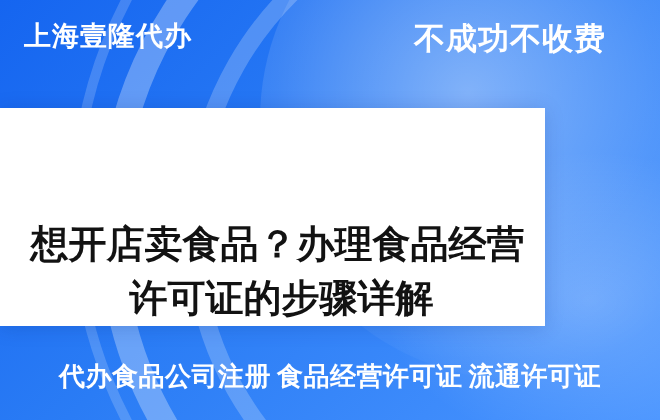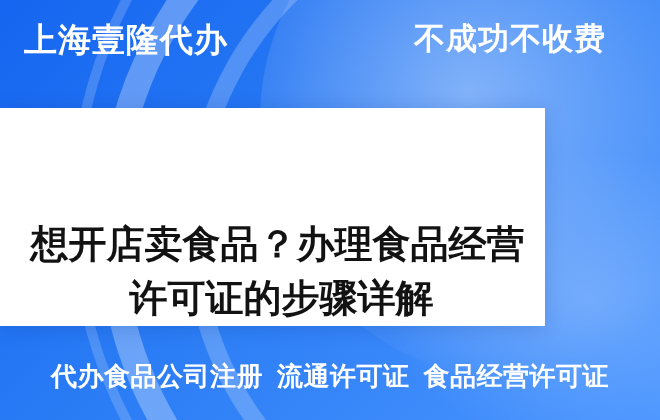--- a/index.html
+++ b/index.html
@@ -68,21 +68,21 @@
     width: 420px;
     height: 300px;
     border-radius: 50%;
     background: radial-gradient(ellipse at center, rgba(255,255,255,0.22) 0%, rgba(255,255,255,0.0) 70%);
   }
   
   .brand {
     position: absolute;
     left: 24px;
     top: 18px;
-    font-size: 33px;
+    font-size: 27px;
     font-weight: bold;
     color: #ffffff;
     letter-spacing: 1px;
     white-space: nowrap;
   }
   
   .slogan {
     position: absolute;
     left: 380px;
     top: 18px;
@@ -130,21 +130,21 @@
   
   .keywords {
     position: absolute;
     left: 0px;
     top: 350px;
     width: 660px;
     height: 52px;
     display: flex;
     align-items: center;
     justify-content: center;
-    gap: 14px;
+    gap: 6px;
   }
   .kw {
     font-size: 26px;
     font-weight: bold;
     color: #ffffff;
     white-space: nowrap;
     letter-spacing: 0.5px;
   }
 </style>
 </head>
@@ -164,17 +164,17 @@
 
   <div class="card">
     <div class="card-inner">
       <div class="headline-line l1">想开店卖食品？办理食品经营</div>
       <div class="headline-line l2">许可证的步骤详解</div>
     </div>
   </div>
 
   <div class="keywords">
     <span class="kw">代办食品公司注册</span>
+    <span class="kw">食品经营许可证</span>
     <span class="kw">流通许可证</span>
-    <span class="kw">食品经营许可证</span>
   </div>
 
 </div>
 
 </body></html>

